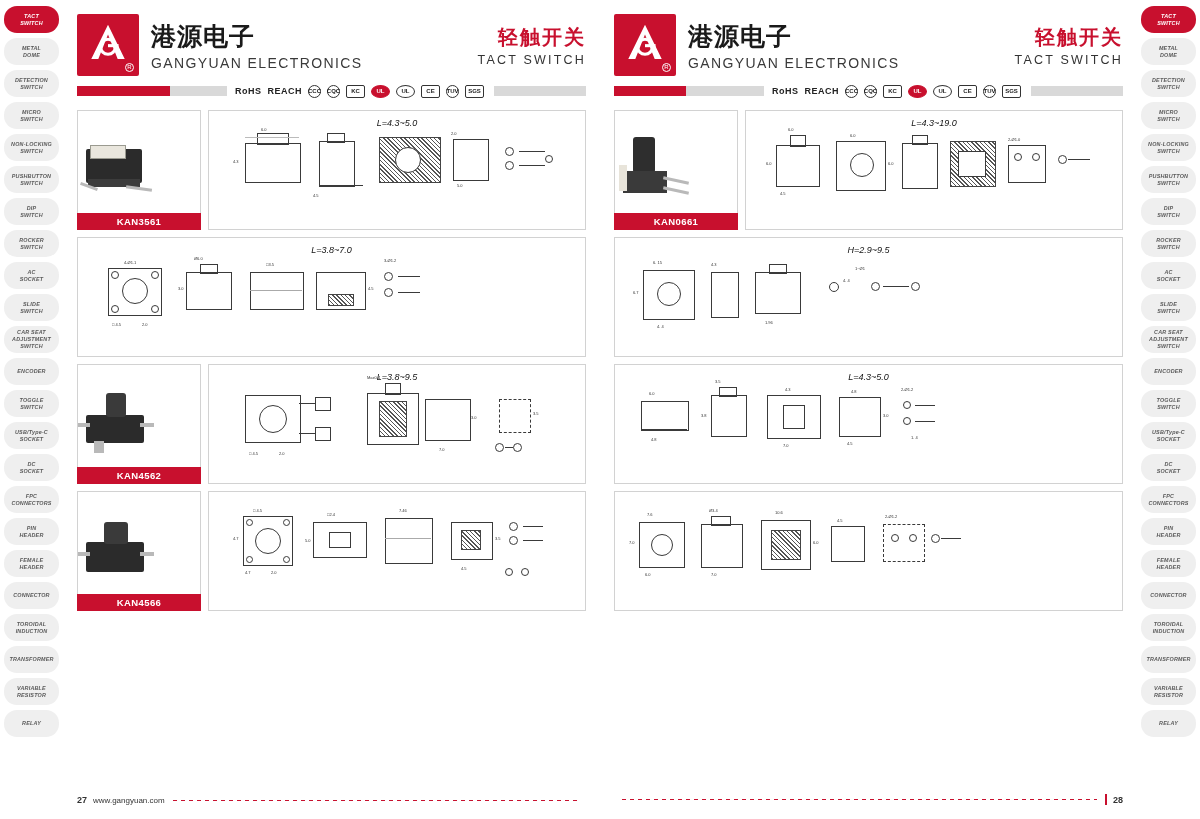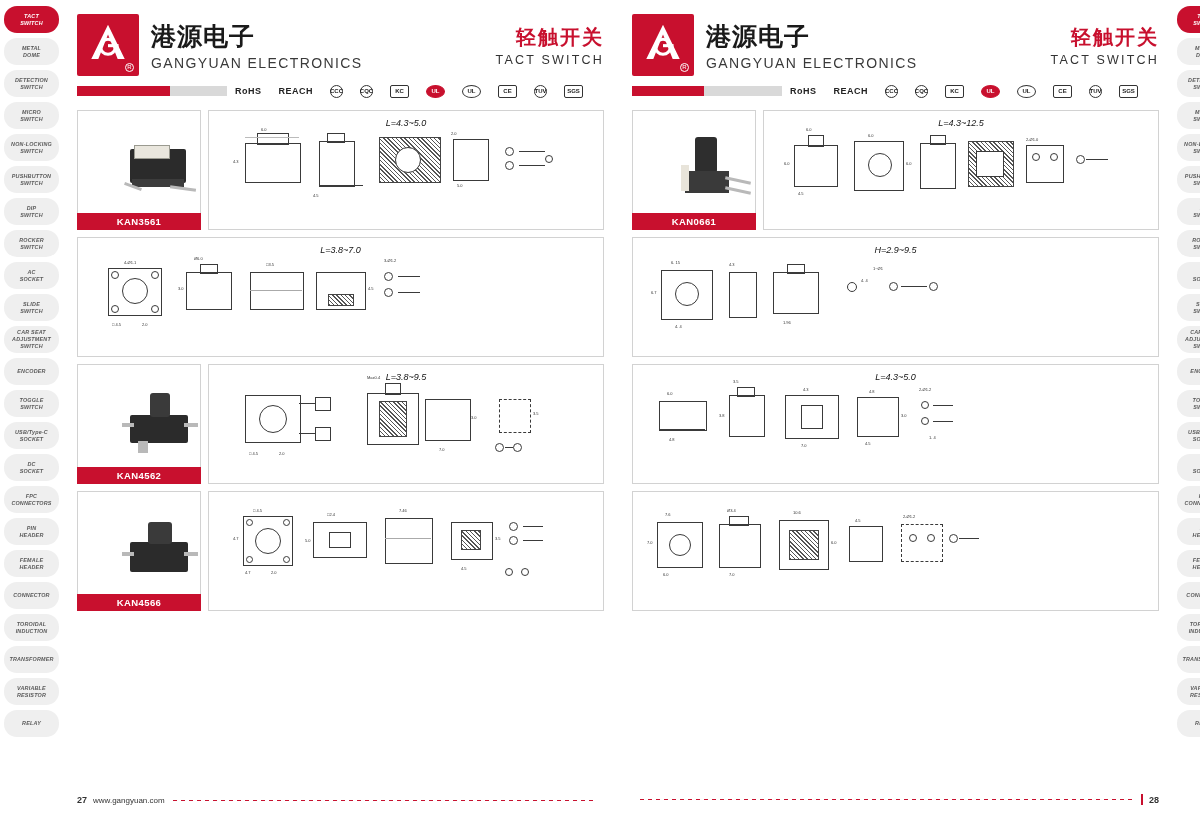--- a/index.html
+++ b/index.html
@@ -85,41 +85,41 @@
 
   
   .certstrip{display:flex;align-items:center;height:18px;margin-bottom:10px;}
   .certbar{
     height:10px;flex:0 0 150px;
     background:linear-gradient(to right,#c8102e 0%,#c8102e 62%,#d9d9d9 62%,#d9d9d9 100%);
   }
   .page.right .certbar{
     background:linear-gradient(to right,#c8102e 0%,#c8102e 48%,#d9d9d9 48%,#d9d9d9 100%);
   }
-  .certs{display:flex;align-items:center;gap:17px;margin-left:8px;flex:1;}
+  .certs{display:flex;align-items:center;gap:6px;margin-left:8px;flex:1;}
   .certs .txt{font-size:9px;font-weight:bold;color:#222;letter-spacing:.5px;}
   .cmark{
     font-size:6px;color:#1a1a1a;border:1px solid #333;
     height:11px;min-width:13px;padding:0 2px;
     display:flex;align-items:center;justify-content:center;
     border-radius:2px;font-weight:bold;
   }
   .cmark.round{border-radius:50%;width:11px;min-width:11px;padding:0;}
   .cmark.ul{border-radius:50%;}
   .cmark.red{background:#c8102e;color:#fff;border-color:#c8102e;}
   .certs .tail{height:10px;flex:1;background:#d9d9d9;margin-left:4px;}
 
   
   .rows{display:flex;flex-direction:column;gap:7px;}
   .row{display:flex;gap:7px;height:120px;}
   .photo{
     flex:0 0 122px;
     border:1px solid #d2d2d2;
     position:relative;background:#fff;
-    display:flex;align-items:center;justify-content:flex-end;
+    display:flex;align-items:center;justify-content:flex-start;
   }
   .photo .label{
     position:absolute;left:-1px;bottom:-1px;right:-1px;
     background:#c8102e;color:#fff;
     font-size:9.5px;font-weight:bold;
     text-align:center;padding:3px 0;letter-spacing:.4px;
   }
   .photo .wp{
     position:absolute;left:6px;top:6px;
     font-size:5px;color:#1f78c8;text-align:center;width:18px;
@@ -508,21 +508,21 @@
             <div class="sw">
               <div class="dark" style="left:18px;top:2px;width:22px;height:36px;background:#2e2e2e;border-radius:3px;"></div>
               <div class="dark" style="left:8px;top:36px;width:44px;height:22px;background:#3a3a3a;"></div>
               <div class="mid" style="left:4px;top:30px;width:8px;height:26px;background:#e8e4da;"></div>
               <div class="mid" style="left:48px;top:44px;width:26px;height:3px;background:#b9b9b9;transform:rotate(12deg);"></div>
               <div class="mid" style="left:48px;top:54px;width:26px;height:3px;background:#b9b9b9;transform:rotate(12deg);"></div>
             </div>
             <div class="label">KAN0661</div>
           </div>
           <div class="draw">
-            <div class="dim">L=4.3~12.5</div>
+            <div class="dim">L=4.3~19.0</div>
             <div class="bx" style="left:30px;top:34px;width:42px;height:40px;"></div>
             <div class="bx" style="left:44px;top:24px;width:14px;height:10px;"></div>
             <div class="tx" style="left:42px;top:16px;">6.0</div>
             <div class="tx" style="left:20px;top:50px;">6.0</div>
             <div class="tx" style="left:34px;top:80px;">4.5</div>
             <div class="bx" style="left:90px;top:30px;width:48px;height:48px;"></div>
             <div class="cir" style="left:104px;top:42px;width:22px;height:22px;"></div>
             <div class="tx" style="left:104px;top:22px;">6.0</div>
             <div class="tx" style="left:142px;top:50px;">6.0</div>
             <div class="bx" style="left:156px;top:32px;width:34px;height:44px;"></div>

